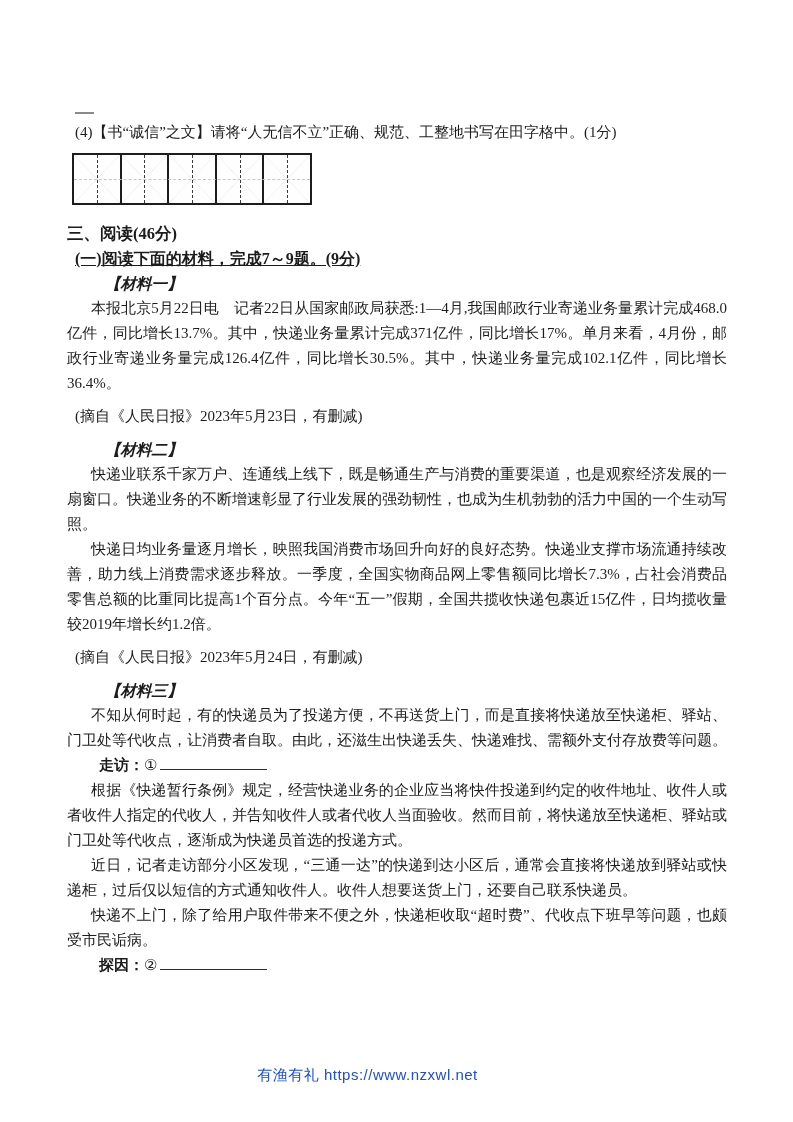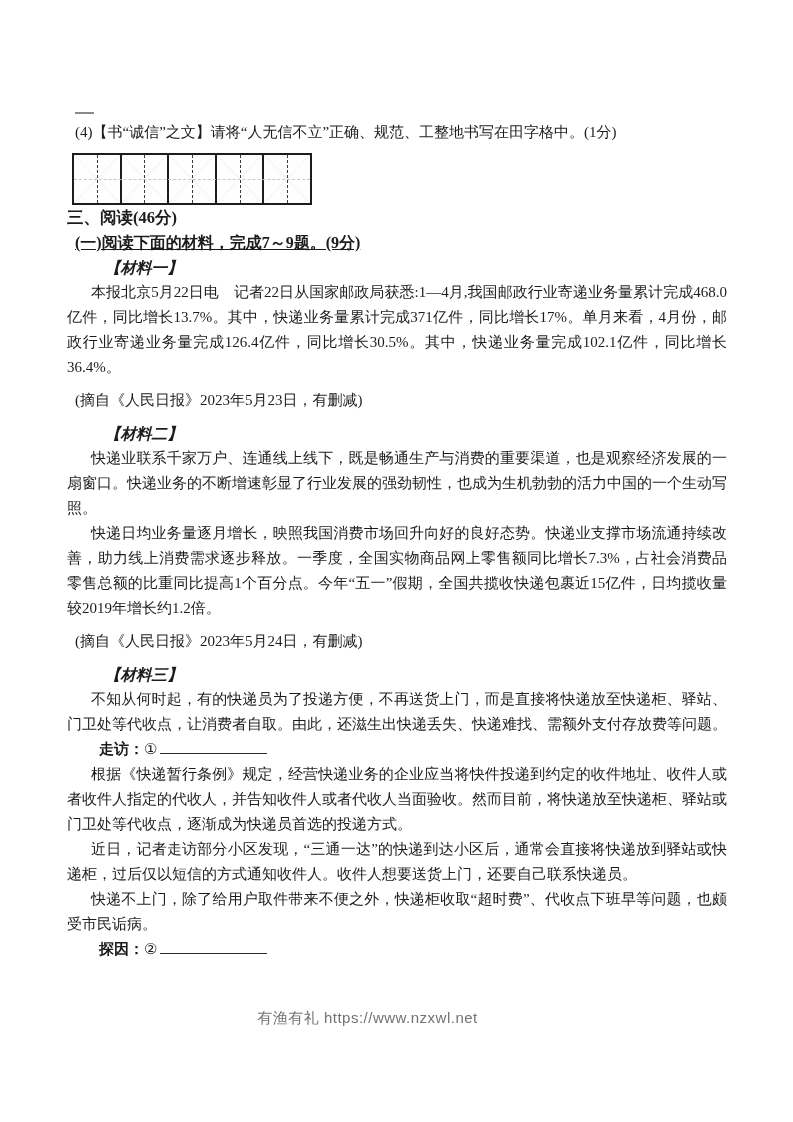--- a/index.html
+++ b/index.html
@@ -68,20 +68,21 @@
     position: absolute;
     left: 0;
     right: 0;
     top: 50%;
     border-top: 1px dashed #c8c8c8;
     z-index: 1;
   }
   .sec-title {
     font-weight: bold;
     font-size: 16.5px;
+    margin-top: 16px;
   }
   .task-title {
     font-weight: bold;
     font-size: 16px;
     padding-left: 8px;
     text-decoration: underline;
   }
   .mat-heading {
     font-weight: bold;
     font-size: 15.5px;
@@ -108,23 +109,23 @@
     width: 107px;
     height: 14px;
     border-bottom: 1px solid #2b2b2b;
     margin-left: 3px;
     vertical-align: baseline;
   }
   .footer {
     position: absolute;
     left: 0;
     right: 0;
-    top: 1009px;
+    top: 1066px;
     text-align: center;
-    color: #737373;
+    color: #1d4ed8;
     font-size: 15px;
     font-family: "Liberation Sans", "DejaVu Sans", sans-serif;
     letter-spacing: 0.5px;
   }
 </style>
 </head>
 <body>
 
 <div class="page">
 

